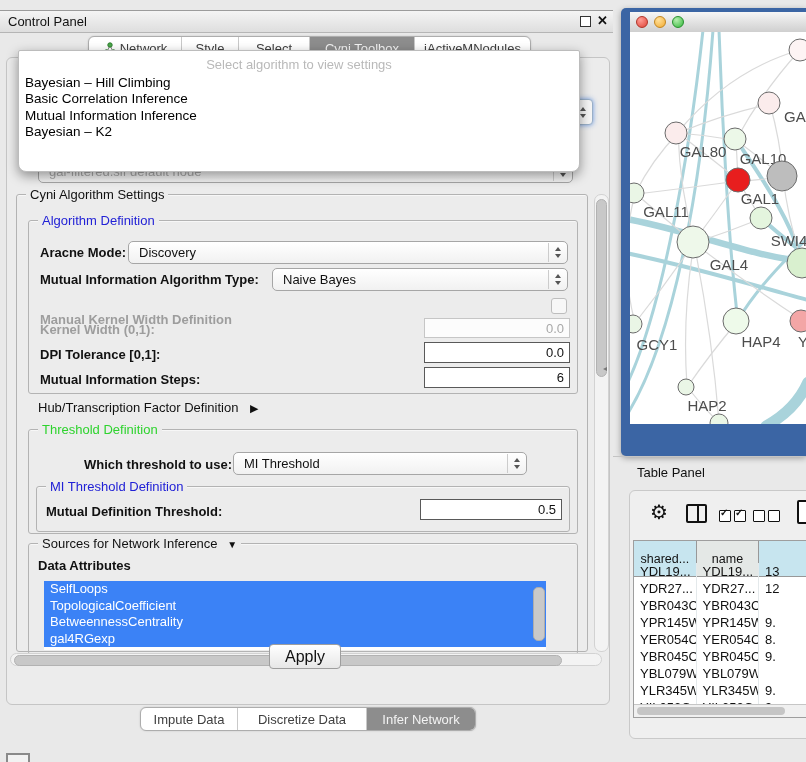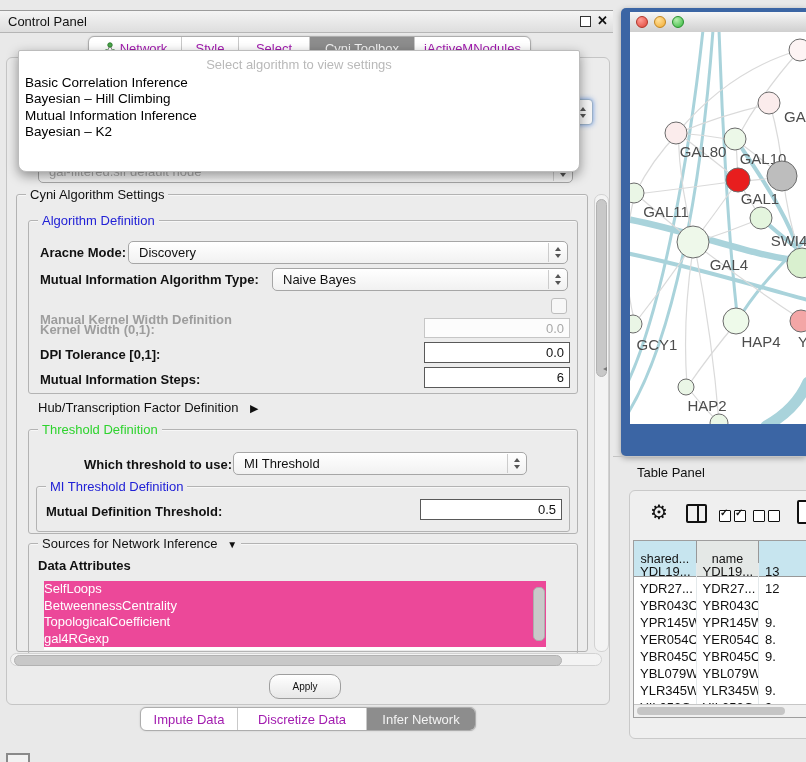--- a/index.html
+++ b/index.html
@@ -12,21 +12,21 @@
   
   #cp-titlebar{left:0;top:10px;width:613px;height:21px;
     background:linear-gradient(#f4f4f4,#dedede);
     border-top:1px solid #9b9b9b;border-bottom:1px solid #b5b5b5;
     display:flex;align-items:center;}
   #cp-title{font-size:13px;margin-left:8px}
   #cp-float{position:absolute;right:22px;top:5px;width:9px;height:9px;border:1.5px solid #333;background:#fff}
   #cp-close{position:absolute;right:5px;top:2px;font-size:13px;font-weight:bold;color:#111}
   .tabbar{position:absolute;display:flex;height:22px;border:1px solid #adadad;border-radius:6px;
           overflow:hidden;background:#fff;font-size:13px;box-shadow:0 0 2px rgba(0,0,0,.15)}
-  .tab{display:flex;align-items:center;justify-content:center;border-left:1px solid #c9c9c9;color:#a21caf}
+  .tab{display:flex;align-items:center;justify-content:center;border-left:1px solid #c9c9c9;color:#404040}
   .tab:first-child{border-left:none}
   .tab.sel{background:#8d8d8d;color:#f3f3f3}
   #cp-body{left:6px;top:57px;width:602px;height:646px;background:#ececec;
     border:1px solid #c5c5c5;border-radius:6px}
   
   .combo{position:absolute;height:23px;background:linear-gradient(#ffffff,#f1f1f1);
     border:1px solid #a6a6a6;border-radius:5px;font-size:13px;display:flex;align-items:center;
     padding-left:10px;box-sizing:border-box;z-index:1}
   .combo .spin{position:absolute;right:1px;top:1px;bottom:1px;width:17px;border-left:1px solid #cccccc;
     display:flex;flex-direction:column;align-items:center;justify-content:center;gap:3px}
@@ -50,28 +50,28 @@
   .t-blue{color:#2121d6}
   .t-green{color:#2ed32e}
   .field{position:absolute;height:21px;background:#fff;border:1px solid #595959;font-size:13px;
     padding:0 5px;box-sizing:border-box;display:flex;align-items:center;justify-content:flex-end}
   .field.dis2{border-color:#c6c6c6;background:#fcfcfc;color:#a9a9a9;height:20px}
   .chk{position:absolute;width:14px;height:14px;border:1px solid #bdbdbd;border-radius:3px;background:#f7f7f7}
   .tri-r{display:inline-block;margin-left:8px;font-size:11px;color:#111}
   .tri-d{display:inline-block;margin-left:6px;font-size:10px;color:#111}
   
   #attr-list{left:44px;top:581px;width:502px;height:69px;overflow:hidden;background:#fff}
-  .attr-item{height:16.5px;line-height:16.5px;font-size:13px;color:#fff;background:#ec4899;white-space:nowrap}
+  .attr-item{height:16.5px;line-height:16.5px;padding-left:6px;font-size:13px;color:#fff;background:#3b82f6;white-space:nowrap}
   #attr-sb{left:533px;top:587px;width:10px;height:52px;border-radius:5px;background:#c9c9c9;border:1px solid #adadad;z-index:2}
   
   .sb-track-v{background:#f3f3f3;border:1px solid #d2d2d2;border-radius:7px}
   .sb-thumb{background:#c8c8c8;border:1px solid #b2b2b2;border-radius:6px}
   
-  #apply-btn{left:269px;top:674px;width:70px;height:23px;border:1px solid #9e9e9e;border-radius:10px;
-    background:linear-gradient(#ffffff,#e7e7e7);font-size:10px;display:flex;align-items:center;justify-content:center}
+  #apply-btn{left:269px;top:644px;width:70px;height:23px;border:1px solid #9e9e9e;border-radius:4px;
+    background:linear-gradient(#ffffff,#e7e7e7);font-size:16px;display:flex;align-items:center;justify-content:center}
   
   #net-frame{left:621px;top:8px;width:185px;height:448px;background:#3b65a4;border-radius:5px 0 0 5px;
      box-shadow:0 2px 6px rgba(0,0,0,.35)}
   #net-titlebar{left:630px;top:12px;width:176px;height:20px;background:linear-gradient(#f6f6f6,#cfcfcf);
      border-bottom:1px solid #8f8f8f;display:flex;align-items:center}
   .light{width:12px;height:12px;border-radius:50%;margin-left:6px}
   #light-red{background:radial-gradient(circle at 35% 30%,#ff9d95,#df4438);border:1px solid #b03328;box-sizing:border-box}
   #light-yellow{background:radial-gradient(circle at 35% 30%,#ffe09a,#f2ab31);border:1px solid #c2851f;box-sizing:border-box}
   #light-green{background:radial-gradient(circle at 35% 30%,#b5eeae,#35b83c);border:1px solid #27902e;box-sizing:border-box}
   #net-canvas{left:630px;top:32px;width:176px;height:392px;background:#fff;overflow:hidden}
@@ -150,22 +150,22 @@
 <div class="abs" id="bg-spinbox">
   <span class="spin" style="position:absolute;right:1px;top:1px;bottom:1px;width:17px;display:flex;flex-direction:column;align-items:center;justify-content:center;gap:3px">
       <i class="up"></i>
       <i class="dn"></i>
     </span>
 </div>
 
 <div class="abs" id="popup">
   <div id="popup-ph">Select algorithm to view settings</div>
   <div id="dd-list">
+      <div class="dd-item">Bayesian – Hill Climbing</div>
       <div class="dd-item">Basic Correlation Inference</div>
-      <div class="dd-item">Bayesian – Hill Climbing</div>
       <div class="dd-item">Mutual Information Inference</div>
       <div class="dd-item">Bayesian – K2</div>
     </div>
 </div>
 
 <div class="gbox" style="left:16px;top:194px;width:570px;height:456px"></div>
 <span class="gtitle" style="left:26px;top:187px">Cyni Algorithm Settings</span>
 
 <div class="gbox" style="left:28px;top:220px;width:548px;height:172px"></div>
 <span class="gtitle t-blue" style="left:38px;top:213px">Algorithm Definition</span>
@@ -223,22 +223,22 @@
 <div class="field" style="left:420px;top:499px;width:142px">0.5</div>
 
 <div class="gbox" style="left:28px;top:543px;width:548px;height:110px"></div>
 <span class="gtitle" style="left:38px;top:536px">
   <span>Sources for Network Inference</span>
   <span class="tri-d">▼</span>
 </span>
 <span class="lbl b" style="left:38px;top:558px">Data Attributes</span>
 <div class="abs" id="attr-list">
     <div class="attr-item">SelfLoops</div>
+    <div class="attr-item">TopologicalCoefficient</div>
     <div class="attr-item">BetweennessCentrality</div>
-    <div class="attr-item">TopologicalCoefficient</div>
     <div class="attr-item">gal4RGexp</div>
   </div>
 <div class="abs" id="attr-sb"></div>
 
 <div class="abs sb-track-v" style="left:594px;top:194px;width:13px;height:456px">
   <div class="sb-thumb" style="position:absolute;left:1px;top:4px;width:9px;height:176px"></div>
 </div>
 <div class="abs" style="left:10px;top:653px;width:592px;height:13px;background:#f3f3f3;border:1px solid #d2d2d2;border-radius:7px;box-sizing:border-box">
   <div class="sb-thumb" style="position:absolute;left:3px;top:1px;width:546px;height:9px"></div>
 </div>

